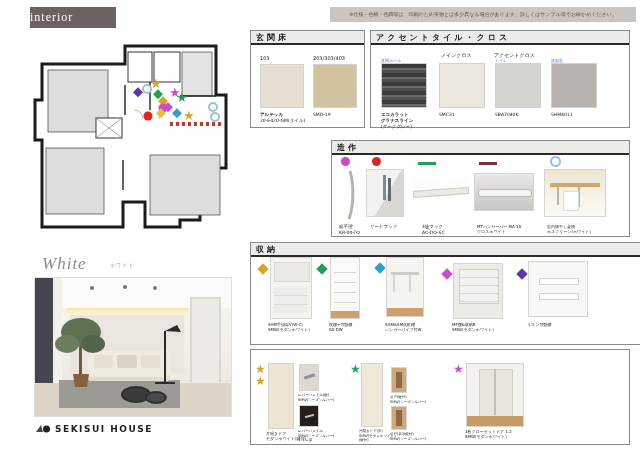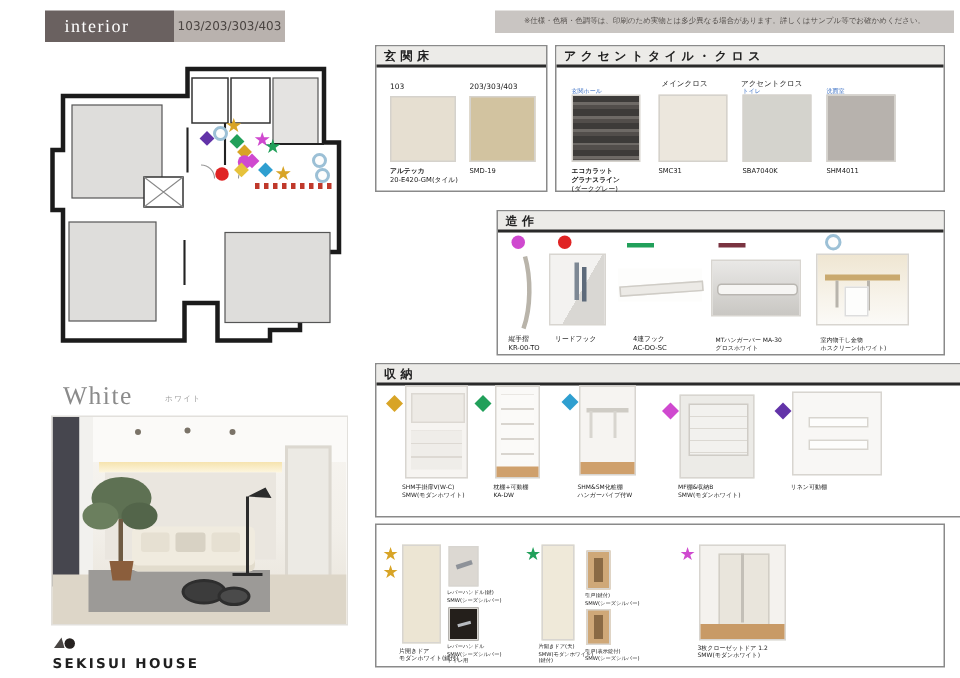--- a/index.html
+++ b/index.html
@@ -1,20 +1,20 @@
 <!DOCTYPE html>
 <html><head>
 <meta charset="utf-8">
 <style>
   html,body{margin:0;padding:0;background:#9a9a9a;}
   .page{position:relative;width:640px;height:452px;background:#ffffff;outline:1px solid #c8c8c8;
         font-family:"DejaVu Sans","Liberation Sans",sans-serif;color:#222;overflow:hidden;}
   
   .hdr-brand{position:absolute;left:30px;top:7px;width:86px;height:21px;background:#6a6160;color:#fff;
-             font-family:"Liberation Serif",serif;font-size:12px;line-height:21px;padding-left:13px;box-sizing:border-box;letter-spacing:1px;}
+             font-family:"Liberation Serif",serif;font-size:12px;line-height:21px;box-sizing:border-box;letter-spacing:1px;}
   .hdr-units{position:absolute;left:116px;top:7px;width:74px;height:21px;background:#b9b2ae;color:#4a4441;
              font-size:8px;line-height:21px;text-align:center;}
   .hdr-disc{position:absolute;left:330px;top:7px;width:306px;height:15px;background:#c9c5c2;color:#55504d;
             font-size:5px;line-height:15px;text-align:center;}
   
   .panel{position:absolute;background:#fff;border:1px solid #8a8a8a;box-sizing:border-box;}
   .panel-h{height:14px;background:#ecebe8;border-bottom:2px solid #2a2a2a;font-weight:bold;font-size:8px;
            line-height:12px;padding:1px 5px;letter-spacing:3px;box-sizing:border-box;}
   .panel-h .legend{font-weight:bold;letter-spacing:1px;margin-left:14px;}
   .lbl{position:absolute;font-size:4.5px;line-height:1.35;color:#1a1a1a;white-space:nowrap;}
@@ -28,37 +28,36 @@
   .mk-circle{width:9px;height:9px;border-radius:50%;}
   .mk-ring{width:7px;height:7px;border-radius:50%;border:2px solid #9cc0d6;background:#fdfdfd;}
   .mk-diamond{width:8px;height:8px;transform:rotate(45deg);}
   .mk-line{width:18px;height:2.5px;}
   .mk-star{font-size:12px;line-height:10px;}
   
   .tx-hlines{background-image:repeating-linear-gradient(#0000 0 5px,rgba(120,110,90,.25) 5px 6px);}
   .tx-vlines{background-image:repeating-linear-gradient(90deg,#0000 0 4px,rgba(110,110,105,.18) 4px 5px);}
   .tx-grain{background-image:repeating-linear-gradient(87deg,rgba(150,125,80,.25) 0 2px,#0000 2px 5px);}
   
-  .white-title{position:absolute;left:42px;top:254px;font-family:"Liberation Serif",serif;
+  .white-title{position:absolute;left:42px;top:254px;font-family:"Liberation Serif",serif;font-style:italic;
                font-size:17px;color:#8b8b8b;letter-spacing:1px;}
   .white-kana{position:absolute;left:110px;top:262px;font-size:5px;color:#9a9a9a;letter-spacing:1px;}
   .room-photo{position:absolute;left:35px;top:278px;width:196px;height:138px;overflow:hidden;
               background:linear-gradient(#f8f6f2 0%,#f2efe9 55%,#e7e2d8 100%);box-shadow:0 0 0 1px #e2e0dc;}
   .rp{position:absolute;}
-  .footer-logo{position:absolute;left:35px;top:423px;display:flex;align-items:flex-start;gap:4px;flex-direction:column;}
+  .footer-logo{position:absolute;left:35px;top:423px;display:flex;align-items:center;gap:4px;}
   .footer-logo .txt{font-size:9px;font-weight:bold;letter-spacing:1.5px;color:#1f1f1f;}
   .floorplan{position:absolute;left:30px;top:40px;}
 </style>
 </head>
 <body>
 
 <div class="page">
 
   <div class="hdr-brand">interior</div>
-  <div class="hdr-units">103/203/303/403</div>
   <div class="hdr-disc">※仕様・色柄・色調等は、印刷のため実物とは多少異なる場合があります。詳しくはサンプル等でお確かめください。</div>
 
   <div class="floorplan">
     <svg width="210" height="196" viewBox="0 0 210 196">
       <path d="M12,24 L95,24 L95,6 L186,6 L186,55 L196,55 L196,128 L170,128 L170,180 L150,180 L150,187 L115,187 L115,162 L93,162 L93,187 L12,187 L12,100 L5,100 L5,60 L12,60 Z" fill="#ffffff" stroke="#1b1b1b" stroke-width="3"></path>
       <rect x="18" y="30" width="60" height="62" fill="#dedddb" stroke="#555" stroke-width="0.8"></rect>
       <rect x="16" y="108" width="58" height="66" fill="#dedddb" stroke="#555" stroke-width="0.8"></rect>
       <rect x="152" y="12" width="30" height="44" fill="#e4e3e1" stroke="#555" stroke-width="0.8"></rect>
       <rect x="120" y="115" width="70" height="60" fill="#dedddb" stroke="#555" stroke-width="0.8"></rect>
       <rect x="98" y="12" width="24" height="30" fill="#fff" stroke="#333" stroke-width="1"></rect>

